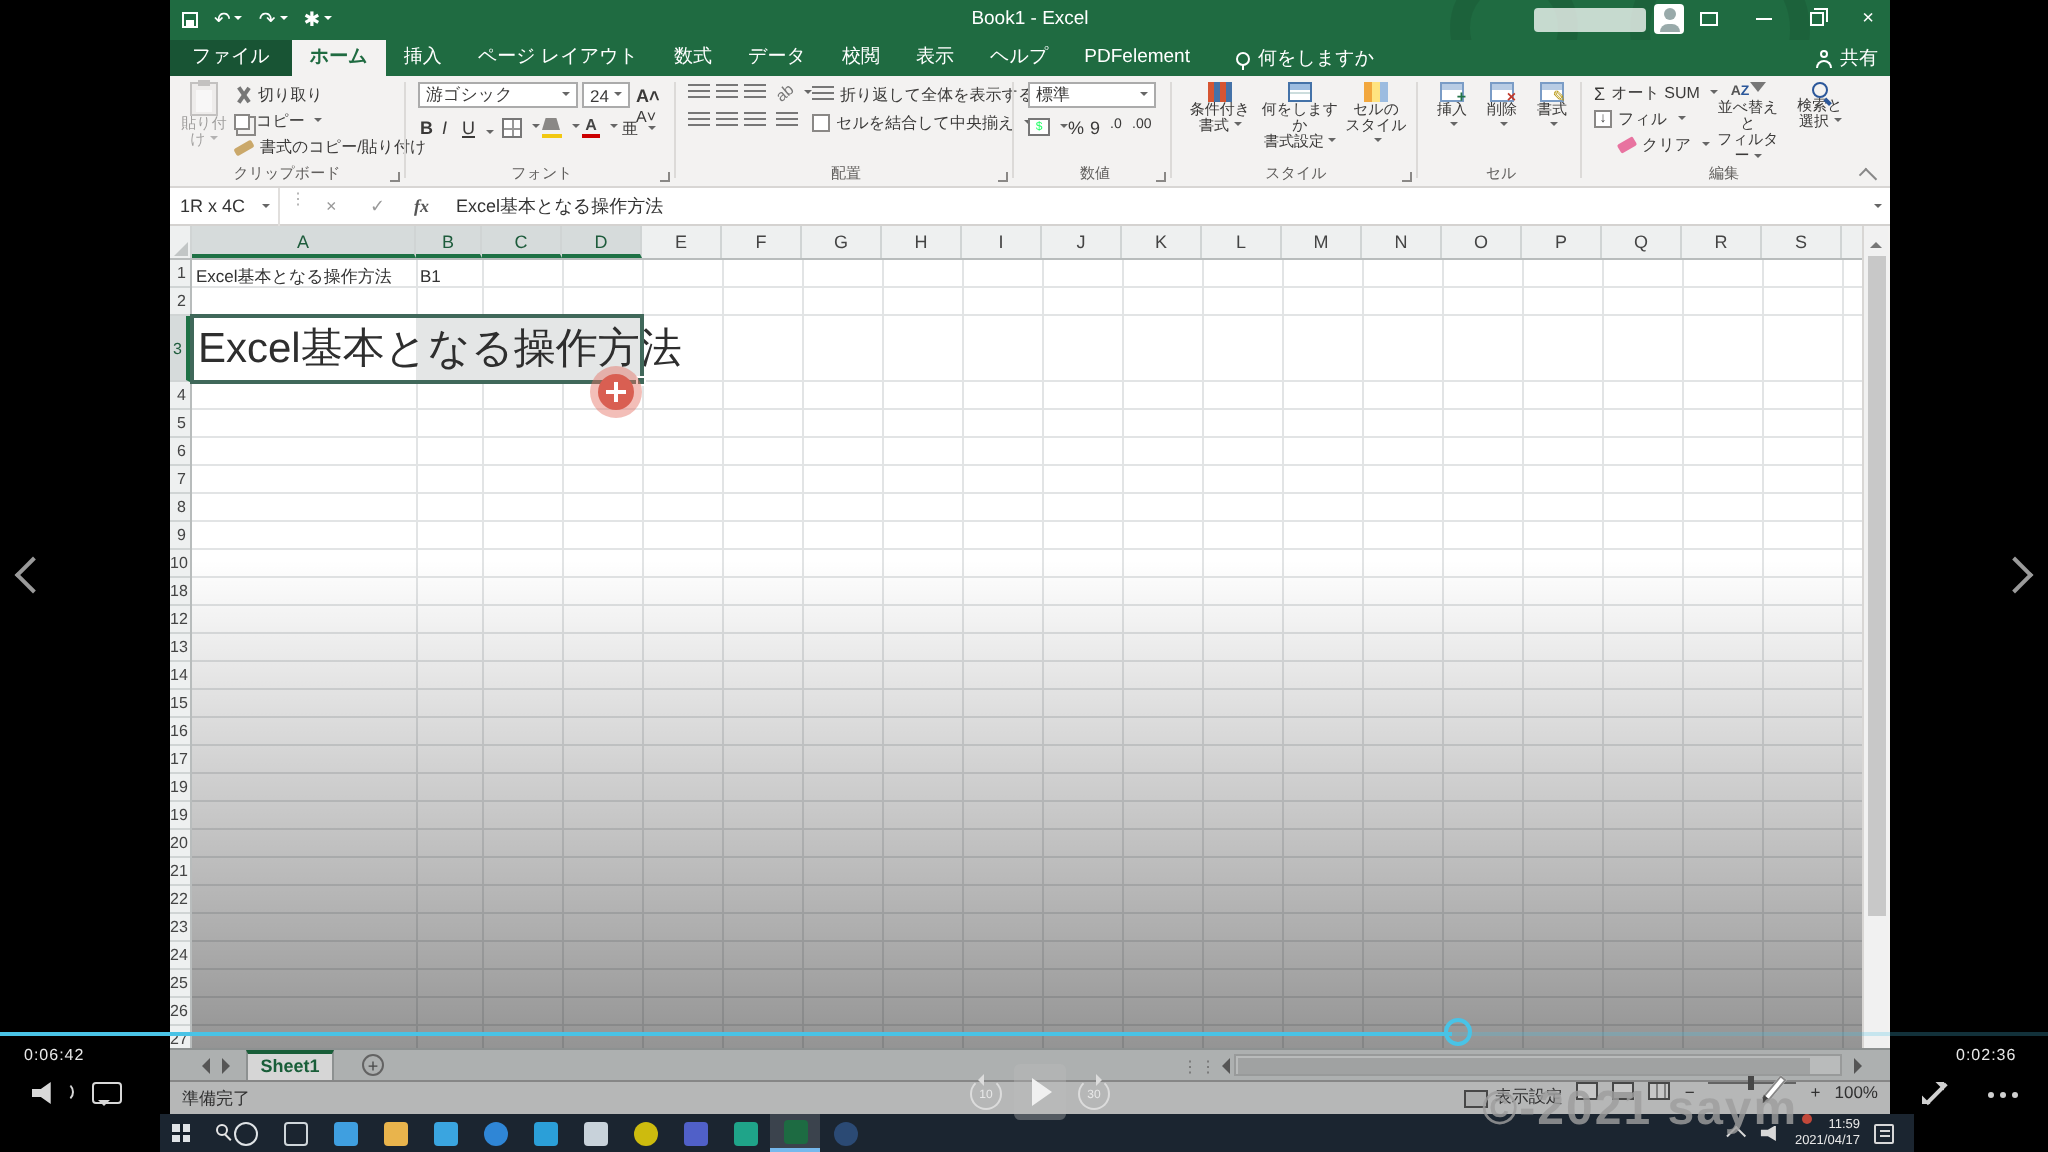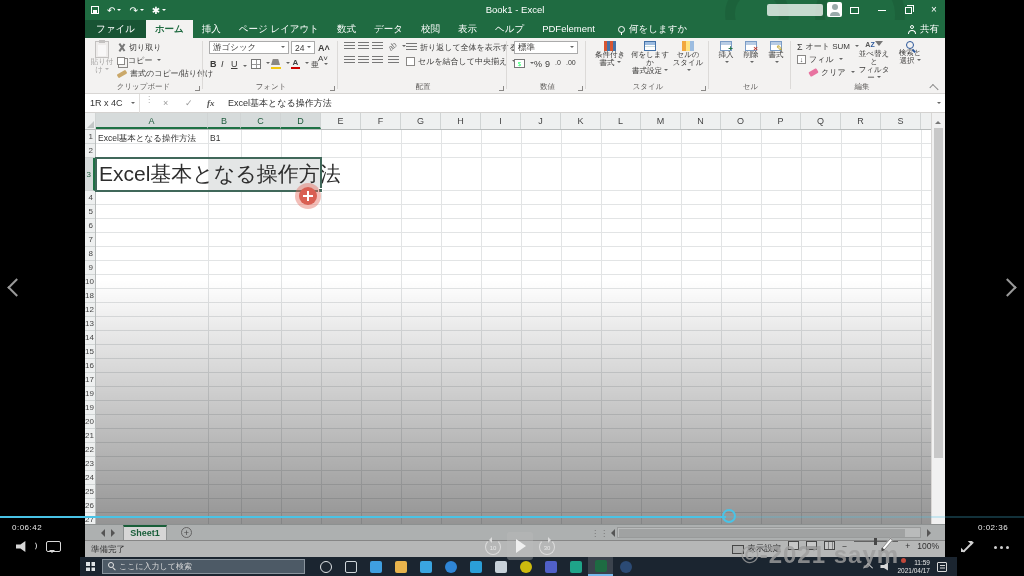--- a/index.html
+++ b/index.html
@@ -622,21 +622,20 @@
     <div id="pencil">
         <i></i>
       </div>
     <div id="botshade"></div>
   </div>
 
   <div id="taskbar">
     <div id="startbtn">
         <i></i>
       </div>
-    <input id="tsearch" type="text" placeholder="ここに入力して検索" style="">
     <div id="tapps">
         <div class="tapp">
           <div class="tico ring" style="border: 1.5px solid rgb(223, 227, 230);"></div>
         </div>
         <div class="tapp">
           <div class="tico frame"></div>
         </div>
         <div class="tapp">
           <div class="tico " style="background: rgb(63, 159, 224);"></div>
         </div>

